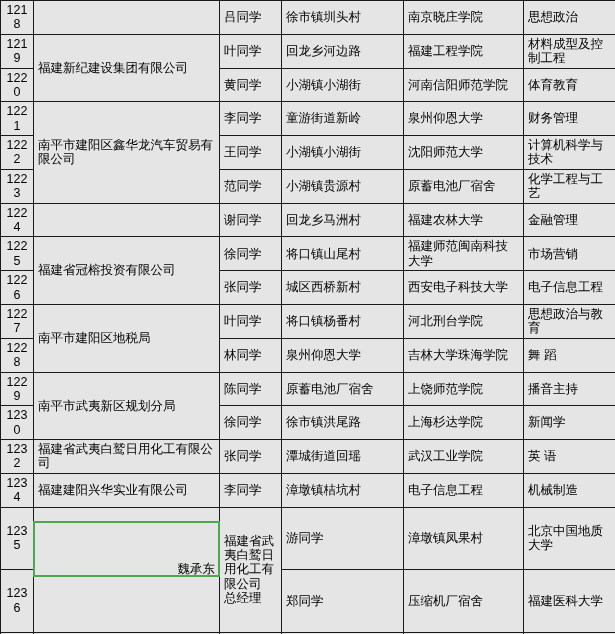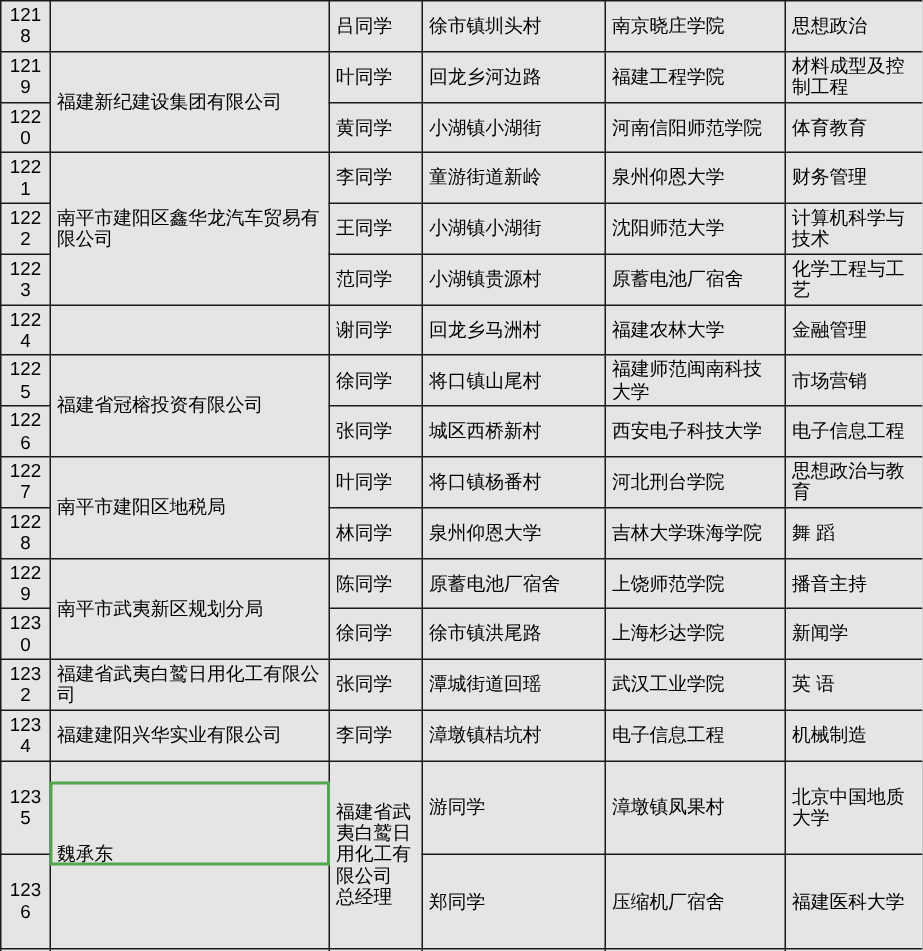--- a/index.html
+++ b/index.html
@@ -37,21 +37,21 @@
     width: 33px;
     text-align: center;
     font-size: 12.5px;
   }
   .c-org {
     width: 185px;
     margin-left: 15px;
   }
   .c-org-split-a {
     width: 60px;
-    text-align: left;
+    text-align: right;
   }
   .c-org-split-b {
     width: 125px;
   }
   .c-name {
     width: 62px;
     text-align: left;
     padding-left: 5px;
     margin-top: 22px;
   }

